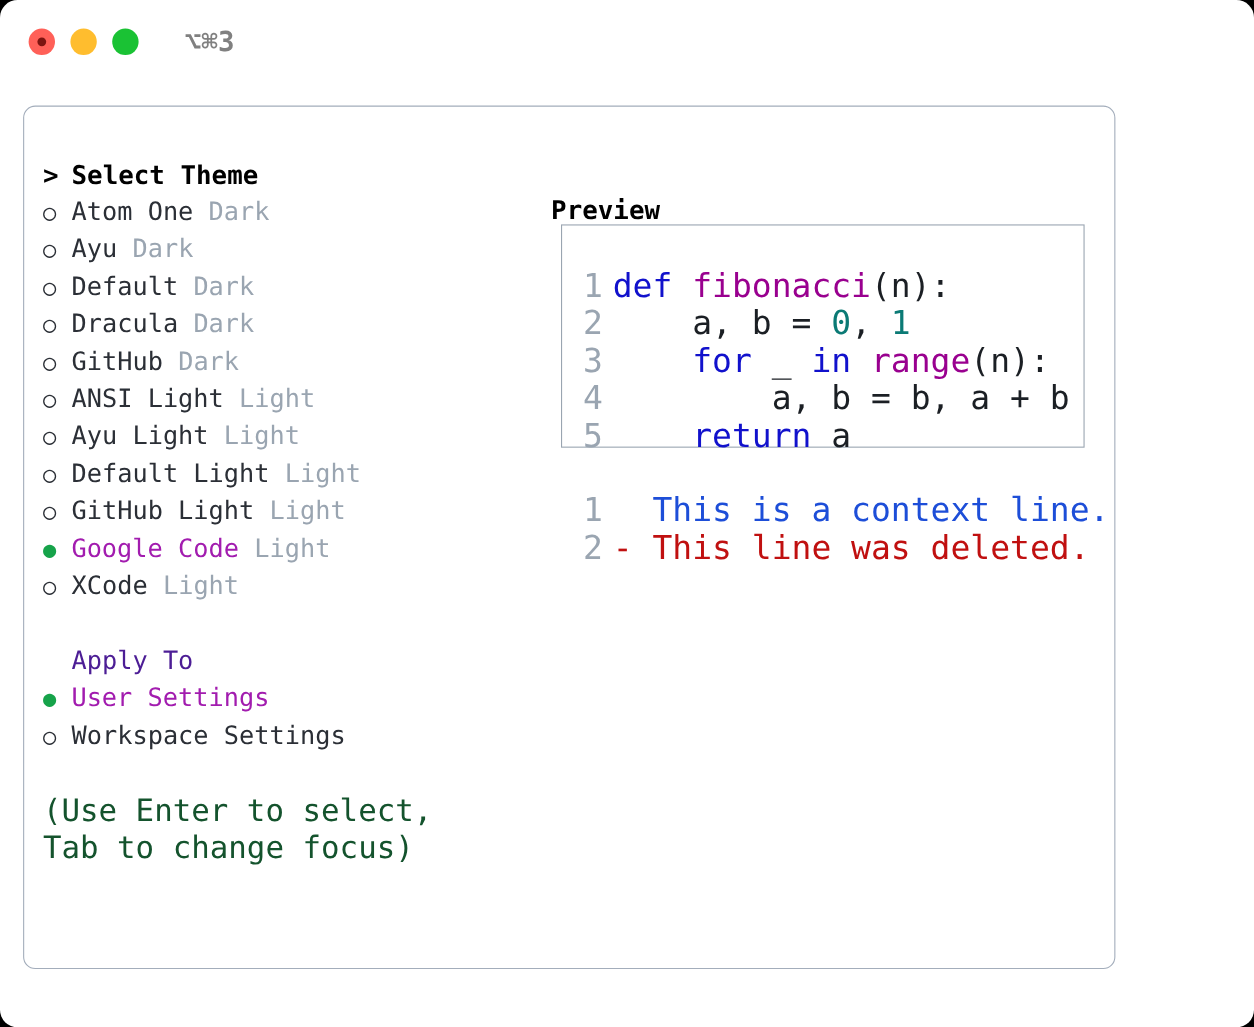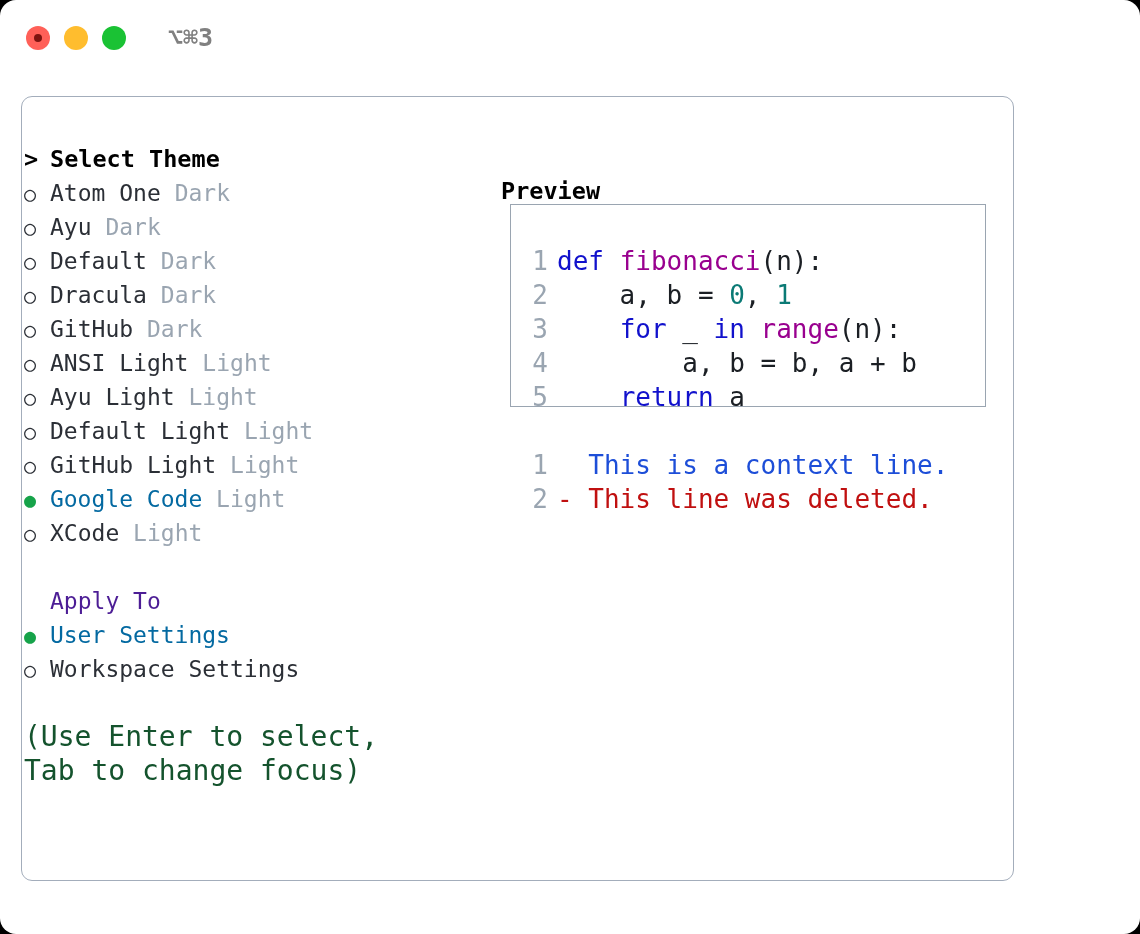--- a/index.html
+++ b/index.html
@@ -71,21 +71,21 @@
     width: 993px;
     height: 785px;
     border: 1.5px solid #a3adbb;
     border-radius: 11px;
     background: #ffffff;
   }
 
   
   .left-col {
     position: absolute;
-    left: 2px;
+    left: 17px;
     top: 45px;
     width: 460px;
   }
 
   .row {
     height: 34px;
     line-height: 34px;
     font-size: 23px;
     white-space: nowrap;
     display: block;
@@ -101,21 +101,21 @@
 
   .bullet {
     display: inline-block;
     width: 26px;
     color: #2b2f36;
     font-size: 20px;
   }
   .bullet-on { color: #16a34a; font-size: 20px; }
 
   .name { color: #2b2f36; }
-  .name-sel { color: #0369a1; margin-top: 28px; }
+  .name-sel { color: #a21caf; margin-top: 28px; }
   .tag { color: #9aa5b1; }
 
   .section-title {
     font-weight: normal;
     color: #4c1d95;
   }
   .spacer-34 { height: 34px; }
 
   .hint {
     color: #14532d;
@@ -146,21 +146,21 @@
     left: 9px;
     top: 62px;
     width: 476px;
     height: 203px;
     border: 1.5px solid #9aa5b1;
     background: #ffffff;
     padding: 39px 0 0 0;
   }
 
   .code-line {
-    font-size: 26px;
+    font-size: 30px;
     line-height: 34px;
     white-space: pre;
     padding-left: 15px;
     color: #1b1f24;
   }
   .ln {
     display: inline-block;
     width: 22px;
     text-align: right;
     color: #9aa5b1;

